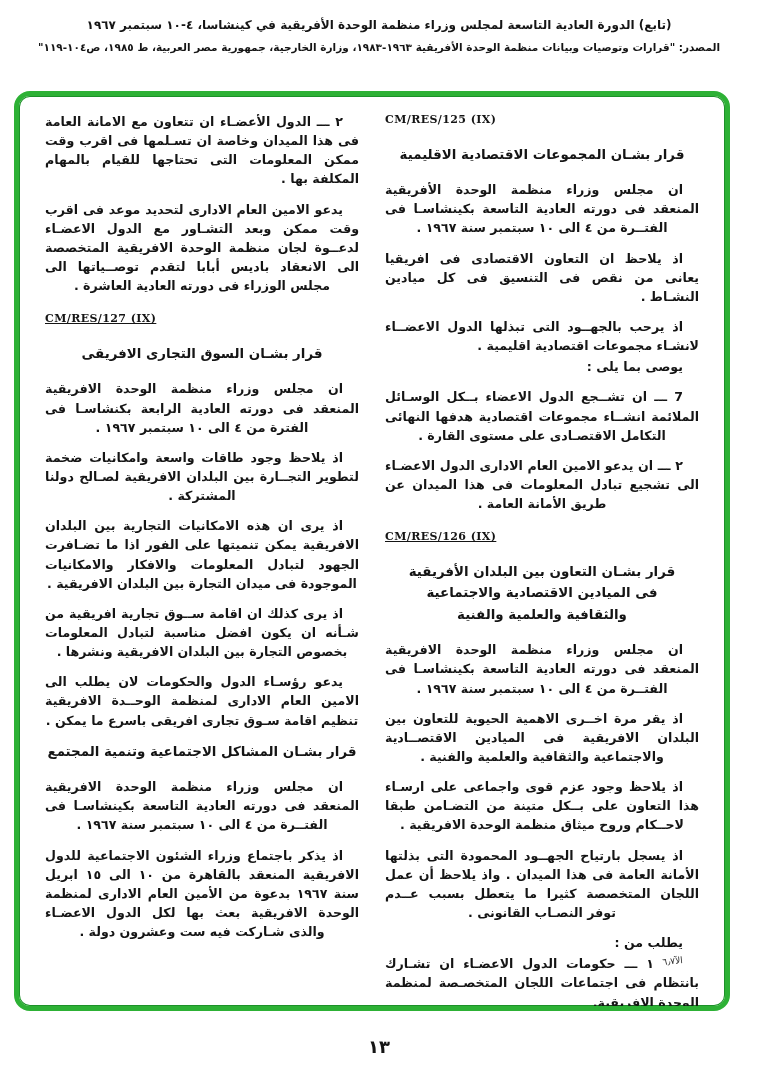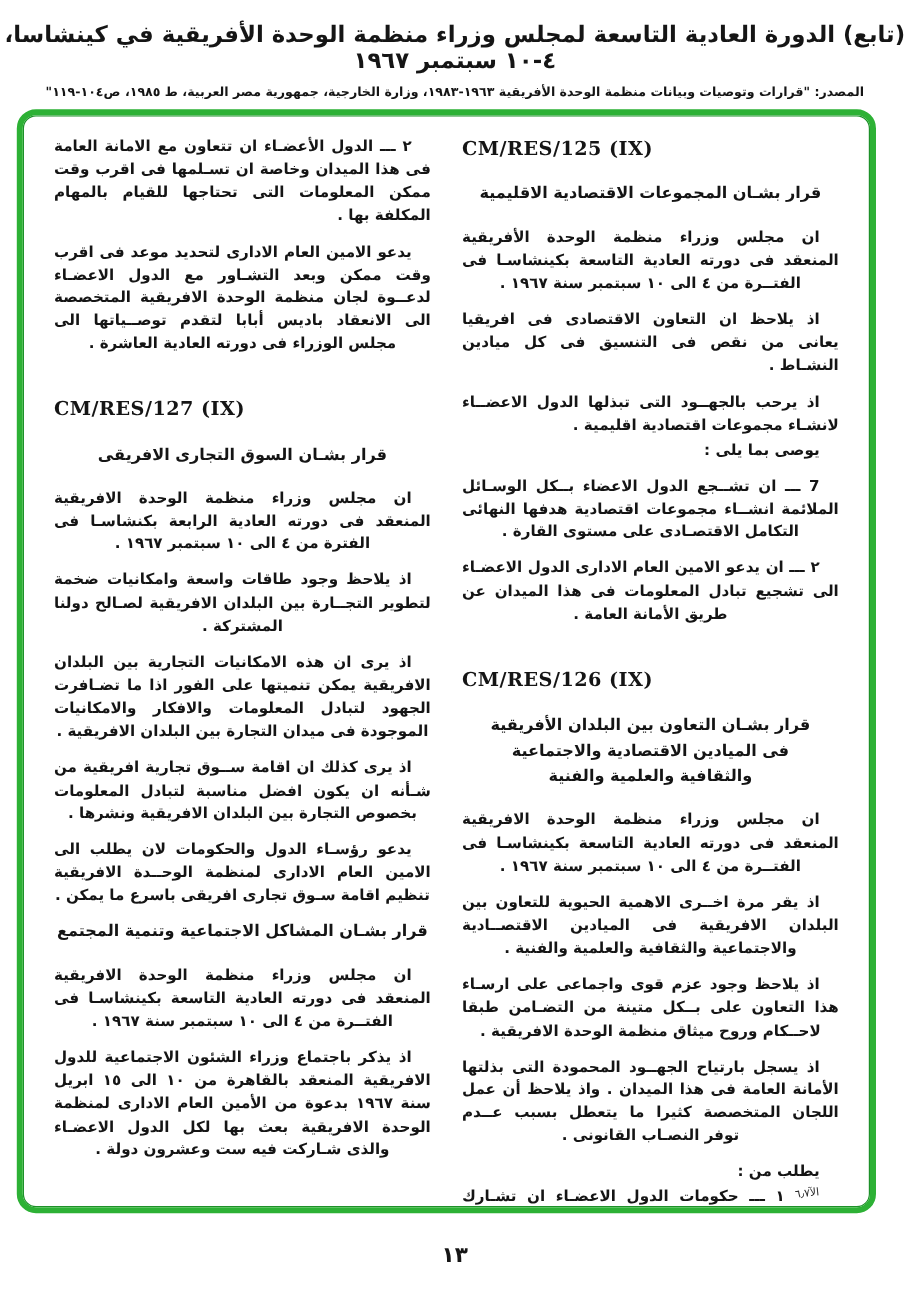--- a/index.html
+++ b/index.html
@@ -14,21 +14,21 @@
     font-family: "DejaVu Sans", sans-serif;
     color: #151515;
     overflow: hidden;
   }
   .doc-header {
     text-align: center;
     padding-top: 18px;
     direction: rtl;
   }
   .doc-header .line1 {
-    font-size: 19px;
+    font-size: 12px;
     font-weight: 800;
     letter-spacing: 0;
   }
   .doc-header .line2 {
     font-size: 10.5px;
     font-weight: 700;
     margin-top: 9px;
   }
   .green-frame {
     position: absolute;
@@ -61,27 +61,28 @@
   }
   .col p {
     margin: 0 0 11px 0;
     text-indent: 16px;
   }
   .res-code {
     direction: ltr;
     text-align: left;
     font-family: "DejaVu Serif", serif;
     font-weight: 600;
-    font-size: 16px;
+    font-size: 11px;
     letter-spacing: 0.4px;
     margin: 0 0 15px 0;
     text-indent: 0;
   }
   .res-code.gap-above {
-    margin-top: 34px;
+    margin-top: 16px;
+    text-decoration: underline;
   }
   .res-title {
     text-align-last: center;
     font-weight: 800;
     font-size: 13.4px;
     margin: 0 0 15px 0;
     text-indent: 0;
     line-height: 1.6;
   }
   .center-last {

